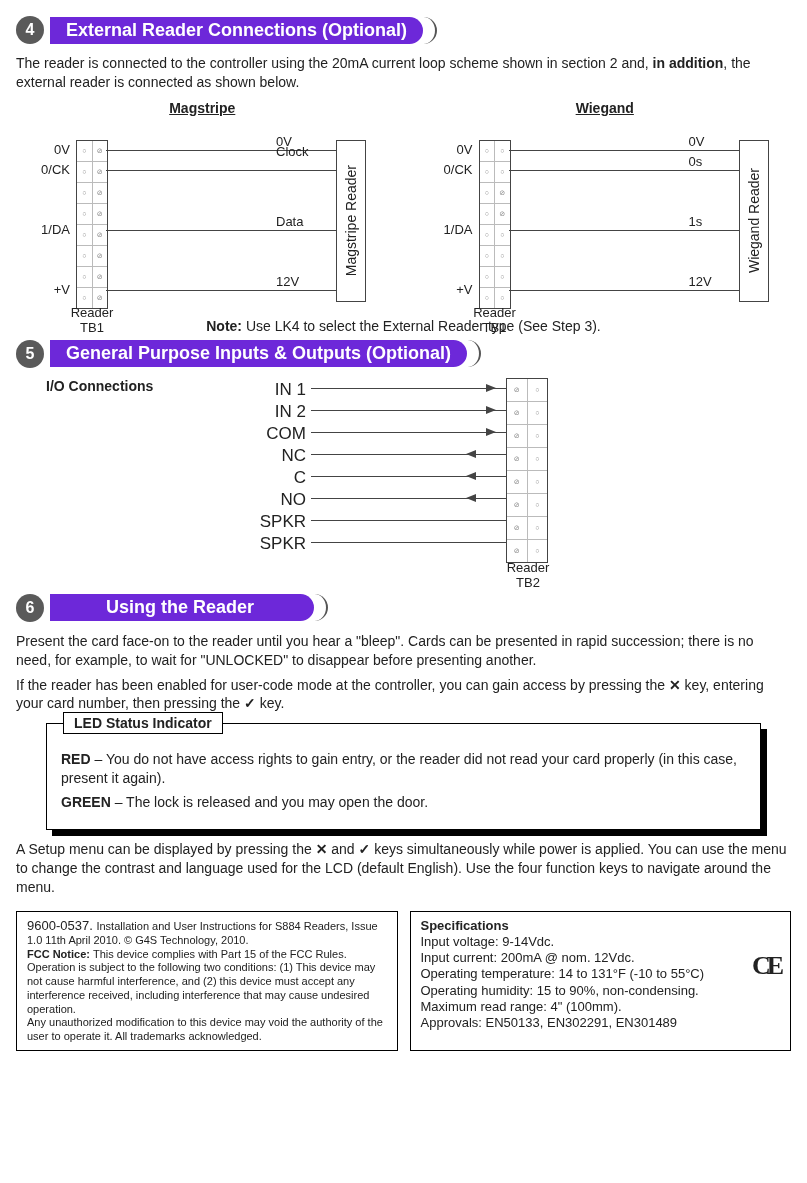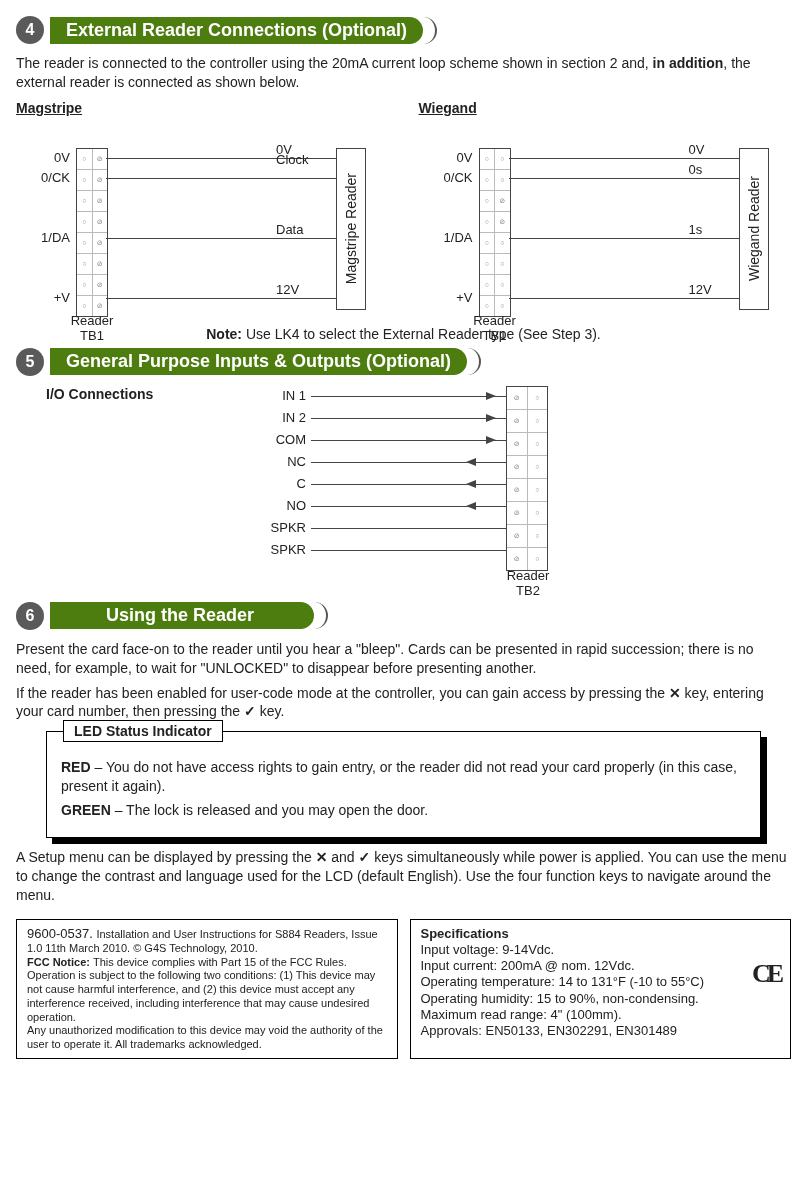--- a/index.html
+++ b/index.html
@@ -16,33 +16,33 @@
     align-items:center;
     margin:6px 0 10px 0;
   }
   .sec-num{
     width:28px;height:28px;border-radius:50%;
     background:#5a5a5a;color:#fff;font-weight:bold;
     display:flex;align-items:center;justify-content:center;
     font-size:16px;margin-right:6px;
   }
   .sec-title{
-    background:#4d7c0f;color:#fff;font-weight:bold;
+    background:#6d28d9;color:#fff;font-weight:bold;
     font-size:18px;padding:3px 16px;border-radius:0 14px 14px 0;
     position:relative;
   }
   .sec-title::after{
     content:"";position:absolute;right:-14px;top:0;width:14px;height:100%;
     border-right:2px solid #555;border-radius:0 14px 14px 0;
   }
   .para{margin:6px 0;line-height:1.35;}
   b{font-weight:bold;}
   .diag-row{display:flex;gap:30px;margin:8px 0;}
   .diag{flex:1;position:relative;height:190px;}
-  .diag-title{font-weight:bold;text-decoration:underline;margin-bottom:12px;}
+  .diag-title{font-weight:bold;text-decoration:underline;text-align:center;margin-bottom:4px;}
   .termblock{
     position:absolute;top:20px;left:60px;width:30px;
     border:1px solid #444;background:#fff;
   }
   .tbrow{height:20px;border-bottom:1px solid #bbb;display:flex;}
   .tbrow:last-child{border-bottom:none;}
   .tbrow span{flex:1;border-right:1px solid #bbb;display:flex;align-items:center;justify-content:center;font-size:7px;color:#888;}
   .tbrow span:last-child{border-right:none;}
   .tlabel{position:absolute;font-size:13px;text-align:right;width:50px;}
   .rlabel{position:absolute;font-size:13px;}
@@ -53,21 +53,21 @@
   .readerbox span{writing-mode:vertical-rl;transform:rotate(180deg);font-size:14px;}
   .wire{position:absolute;height:1px;background:#444;}
   .tbcap{position:absolute;top:185px;left:46px;font-size:13px;text-align:center;width:60px;}
   .note{text-align:center;margin:6px 0 4px 0;}
   .io-diag{position:relative;height:210px;margin:6px 0;}
   .io-title{font-weight:bold;position:absolute;top:0;left:30px;}
   .io-tb{
     position:absolute;top:0;left:490px;width:40px;border:1px solid #444;background:#fff;
   }
   .io-tb .tbrow{height:22px;}
-  .io-label{position:absolute;font-size:13px;text-align:right;width:60px;left:230px;}
+  .io-label{position:absolute;font-size:17px;text-align:right;width:60px;left:230px;}
   .io-wire{position:absolute;height:1px;background:#444;}
   .arrowR{position:absolute;width:0;height:0;border-top:4px solid transparent;border-bottom:4px solid transparent;border-left:10px solid #444;}
   .arrowL{position:absolute;width:0;height:0;border-top:4px solid transparent;border-bottom:4px solid transparent;border-right:10px solid #444;}
   .io-cap{position:absolute;top:182px;left:482px;font-size:13px;text-align:center;width:60px;}
   .ledbox-wrap{position:relative;margin:10px 30px 10px 30px;}
   .ledbox-shadow{position:absolute;top:6px;left:6px;right:-6px;bottom:-6px;background:#000;}
   .ledbox{position:relative;border:1.5px solid #000;background:#fff;padding:20px 14px 12px 14px;}
   .led-title{position:absolute;top:-12px;left:16px;background:#fff;border:1.5px solid #000;padding:2px 10px;font-weight:bold;}
   .ledline{margin:6px 0;line-height:1.3;}
   .footer{display:flex;gap:12px;margin-top:14px;}
@@ -296,21 +296,21 @@
     <div class="ledline"><b>GREEN</b><span> – The lock is released and you may open the door.</span></div>
   </div>
 </div>
 
 <div class="para">
   <span>A Setup menu can be displayed by pressing the </span><b>✕</b><span> and </span><b>✓</b><span> keys simultaneously while power is applied. You can use the menu to change the contrast and language used for the LCD (default English). Use the four function keys to navigate around the menu.</span>
 </div>
 
 <div class="footer">
   <div class="footbox">
-    <span style="font-size:13px">9600-0537. </span><span>Installation and User Instructions for S884 Readers, Issue 1.0 11th March 2010. © G4S Technology, 2010.</span><br>
+    <span style="font-size:13px">9600-0537. </span><span>Installation and User Instructions for S884 Readers, Issue 1.0 11th April 2010. © G4S Technology, 2010.</span><br>
     <span class="bold">FCC Notice: </span><span>This device complies with Part 15 of the FCC Rules. Operation is subject to the following two conditions: (1) This device may not cause harmful interference, and (2) this device must accept any interference received, including interference that may cause undesired operation.</span><br>
     <span>Any unauthorized modification to this device may void the authority of the user to operate it. All trademarks acknowledged.</span>
   </div>
   <div class="footbox" style="font-size:13px">
     <span class="ce">CE</span>
     <span class="bold">Specifications</span><br>
     <span>Input voltage: 9-14Vdc.</span><br>
     <span>Input current:  200mA @ nom. 12Vdc.</span><br>
     <span>Operating temperature: 14 to 131°F (-10 to 55°C)</span><br>
     <span>Operating humidity: 15 to 90%, non-condensing.</span><br>

